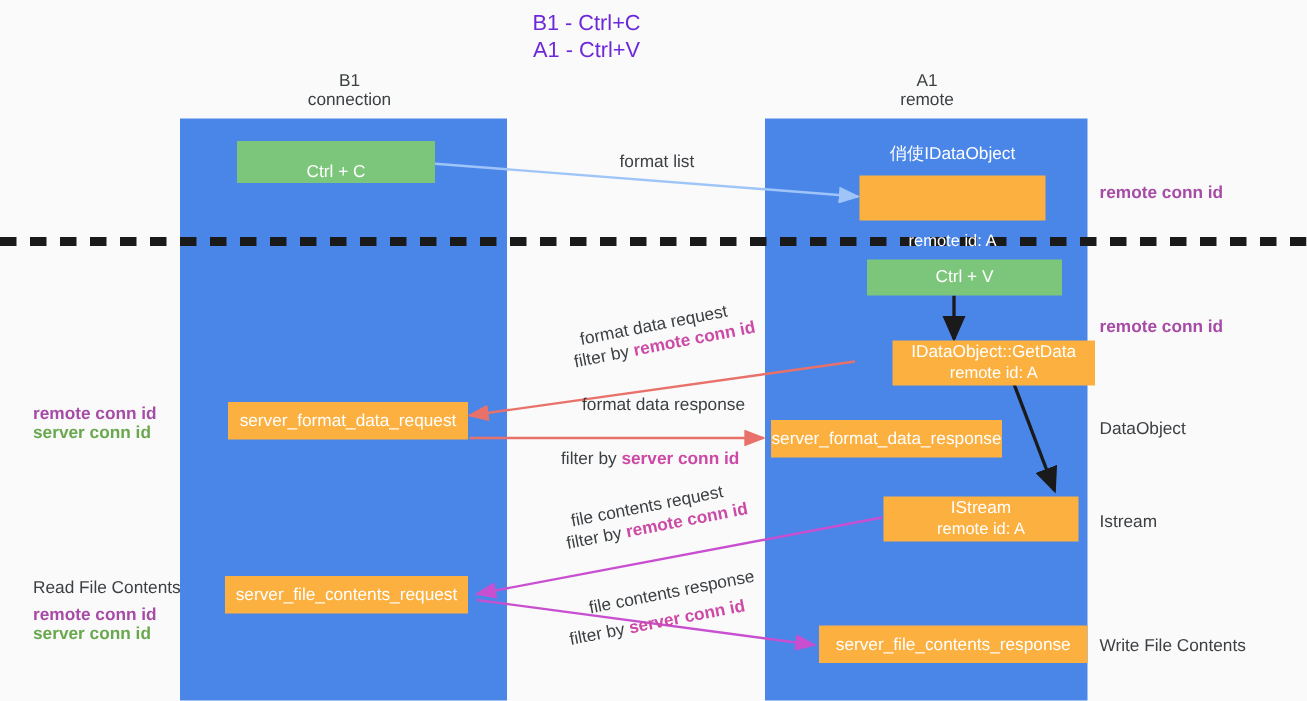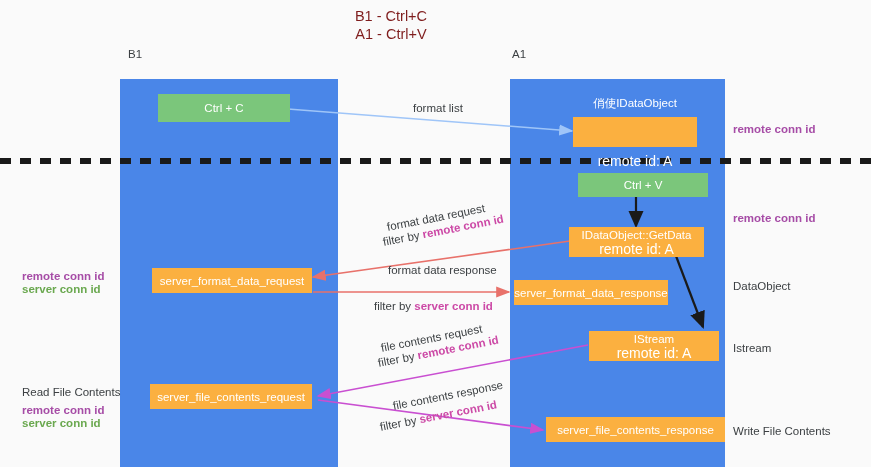--- a/index.html
+++ b/index.html
@@ -8,42 +8,42 @@
     background:#fafafa;
     font-family:"Liberation Sans","DejaVu Sans",sans-serif;
     position:relative;
     overflow:hidden;
   }
   .stage{position:absolute;left:0;top:0;width:871px;height:467px;}
 
   
   .title{
     position:absolute;left:0;top:7px;width:782px;
-    text-align:center;color:#7f1d1d;font-size:14.5px;line-height:18px;
+    text-align:center;color:#6d28d9;font-size:14.5px;line-height:18px;
   }
 
   
   .colhead{
-    position:absolute;color:#3c4043;
+    position:absolute;text-align:center;color:#3c4043;
     font-size:11.5px;line-height:13px;
   }
 
   
   .lane{position:absolute;background:#4a86e8;}
 
   
   .node{
     position:absolute;box-sizing:border-box;
     display:flex;align-items:center;justify-content:center;
     flex-direction:column;
     color:#ffffff;font-size:11.5px;line-height:14px;text-align:center;
   }
   .node.green{background:#7bc67b;}
   .node.orange{background:#fbb040;}
-  .node .l2{font-size:14px;}
+  .node .l2{font-size:11px;}
 
   
   .lbl{position:absolute;font-size:11.5px;line-height:14px;color:#3c4043;white-space:nowrap;}
   .purple{color:#a64ca6;font-weight:bold;}
   .green-t{color:#6aa84f;font-weight:bold;}
   .magenta{color:#cc49a6;font-weight:bold;}
   .dark{color:#3c4043;}
   .rot-a{transform:rotate(-11deg);transform-origin:left center;}
 
   svg.edges{position:absolute;left:0;top:0;width:871px;height:467px;pointer-events:none;}
@@ -53,23 +53,25 @@
 
 <div class="stage">
 
   <div class="title">
     <div>B1 - Ctrl+C</div>
     <div>A1 - Ctrl+V</div>
   </div>
 
   <div class="colhead" style="left:128px;top:48px;width:210px;">
     <div>B1</div>
+    <div>connection</div>
   </div>
   <div class="colhead" style="left:512px;top:48px;width:212px;">
     <div>A1</div>
+    <div>remote</div>
   </div>
 
   <div class="lane" style="left:120px;top:79px;width:218px;height:388px;"></div>
   <div class="lane" style="left:510px;top:79px;width:215px;height:388px;"></div>
 
   <svg class="edges" viewBox="0 0 871 467">
     <defs>
       <marker id="ar-blue" markerWidth="9" markerHeight="7" refX="8" refY="3.5" orient="auto">
         <polygon points="0 0, 9 3.5, 0 7" fill="#9fc5f8"></polygon>
       </marker>
@@ -94,34 +96,34 @@
 
     <line x1="570" y1="241" x2="313" y2="277" stroke="#e8716a" stroke-width="1.6" marker-end="url(#ar-red)"></line>
 
     <line x1="313" y1="292" x2="509" y2="292" stroke="#e8716a" stroke-width="1.6" marker-end="url(#ar-red)"></line>
 
     <line x1="588" y1="345" x2="318" y2="396" stroke="#c94fd1" stroke-width="1.6" marker-end="url(#ar-mag)"></line>
 
     <line x1="318" y1="400" x2="543" y2="430" stroke="#c94fd1" stroke-width="1.6" marker-end="url(#ar-mag)"></line>
   </svg>
 
-  <div class="node green" style="left:158px;top:94px;width:132px;height:28px;">
+  <div class="node green" style="left:158px;top:94px;width:132px;height:28px;justify-content:flex-end;">
     <span>Ctrl + C</span>
   </div>
 
   <div class="node orange" style="left:573px;top:117px;width:124px;height:30px;gap:44px;">
     <span>俏使IDataObject</span>
     <span class="l2">remote id: A</span>
   </div>
 
   <div class="node green" style="left:578px;top:173px;width:130px;height:24px;">
     <span>Ctrl + V</span>
   </div>
 
-  <div class="node orange" style="left:569px;top:227px;width:135px;height:30px;">
+  <div class="node orange" style="left:595px;top:227px;width:135px;height:30px;">
     <span>IDataObject::GetData</span>
     <span class="l2">remote id: A</span>
   </div>
 
   <div class="node orange" style="left:152px;top:268px;width:160px;height:25px;">
     <span>server_format_data_request</span>
   </div>
 
   <div class="node orange" style="left:514px;top:280px;width:154px;height:25px;">
     <span>server_format_data_response</span>

